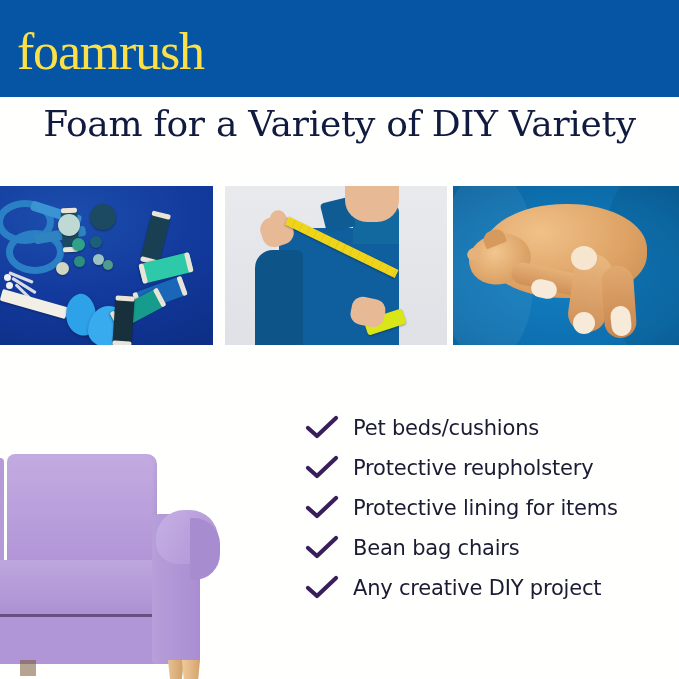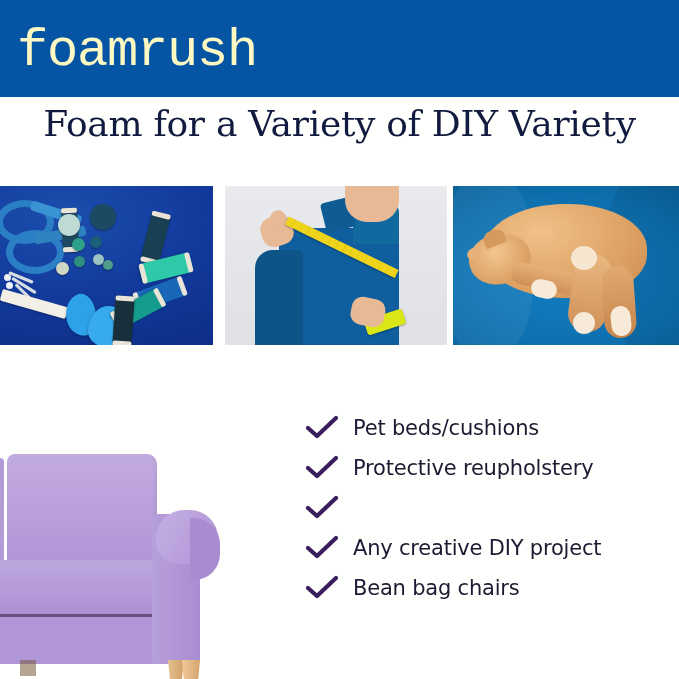--- a/index.html
+++ b/index.html
@@ -21,22 +21,22 @@
     position: absolute;
     left: 0; top: 0;
     width: 679px;
     height: 97px;
     background: #0655a4;
   }
   #brand-logo {
     position: absolute;
     left: 17px;
     top: 22px;
-    color: #fef9c3;
-    font-family: Liberation Mono, monospace;
+    color: #fde047;
+    font-family: Liberation Serif, serif;
     font-size: 52px;
     font-weight: 300;
     letter-spacing: -1.2px;
     line-height: 60px;
     white-space: nowrap;
   }
 
   
   #headline {
     position: absolute;
@@ -279,30 +279,31 @@
       <svg class="check-icon" viewBox="0 0 34 26">
         <path d="M3 13 L12 21 L31 3" fill="none" stroke="#3a1d5c" stroke-width="4.2" stroke-linecap="round" stroke-linejoin="round"></path>
       </svg>
       <span class="benefit-label">Protective reupholstery</span>
     </div>
 
     <div class="benefit-row">
       <svg class="check-icon" viewBox="0 0 34 26">
         <path d="M3 13 L12 21 L31 3" fill="none" stroke="#3a1d5c" stroke-width="4.2" stroke-linecap="round" stroke-linejoin="round"></path>
       </svg>
+      <span class="benefit-label">Protective lining for items</span>
+    </div>
+
+    <div class="benefit-row">
+      <svg class="check-icon" viewBox="0 0 34 26">
+        <path d="M3 13 L12 21 L31 3" fill="none" stroke="#3a1d5c" stroke-width="4.2" stroke-linecap="round" stroke-linejoin="round"></path>
+      </svg>
+      <span class="benefit-label">Bean bag chairs</span>
     </div>
 
     <div class="benefit-row">
       <svg class="check-icon" viewBox="0 0 34 26">
         <path d="M3 13 L12 21 L31 3" fill="none" stroke="#3a1d5c" stroke-width="4.2" stroke-linecap="round" stroke-linejoin="round"></path>
       </svg>
       <span class="benefit-label">Any creative DIY project</span>
-    </div>
-
-    <div class="benefit-row">
-      <svg class="check-icon" viewBox="0 0 34 26">
-        <path d="M3 13 L12 21 L31 3" fill="none" stroke="#3a1d5c" stroke-width="4.2" stroke-linecap="round" stroke-linejoin="round"></path>
-      </svg>
-      <span class="benefit-label">Bean bag chairs</span>
     </div>
 
   </div>
 </div>
 
 </body></html>

